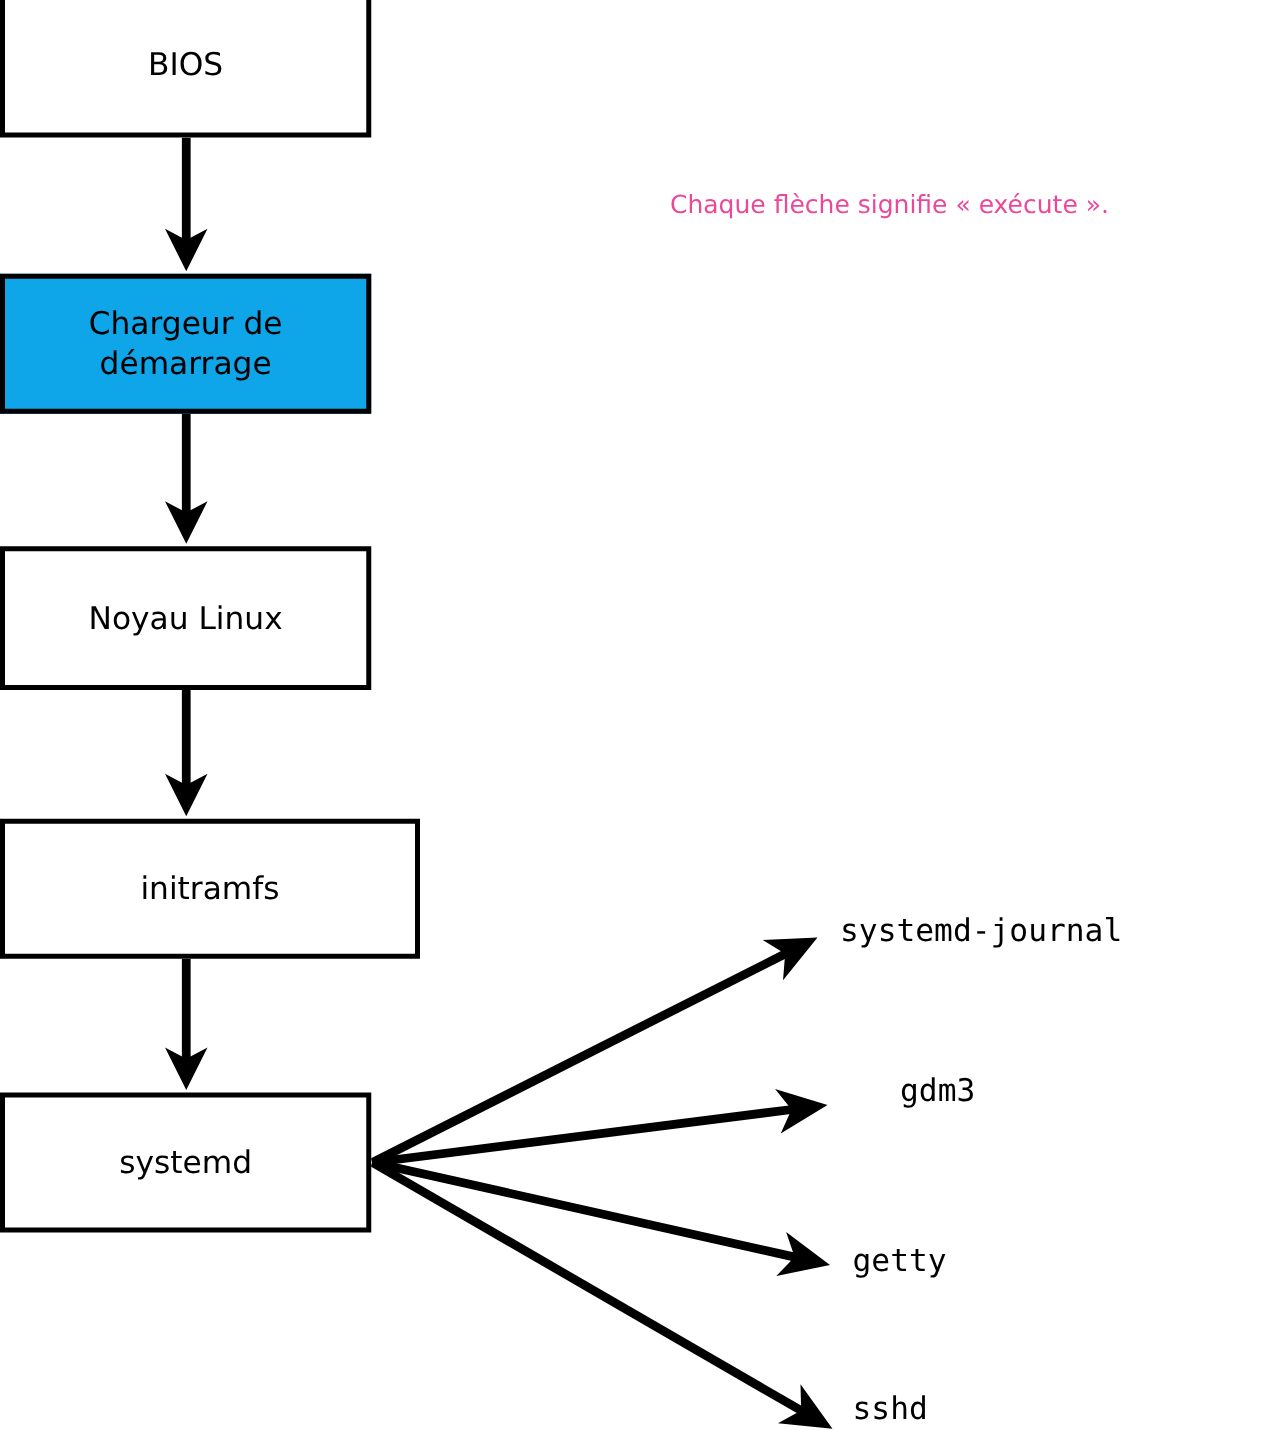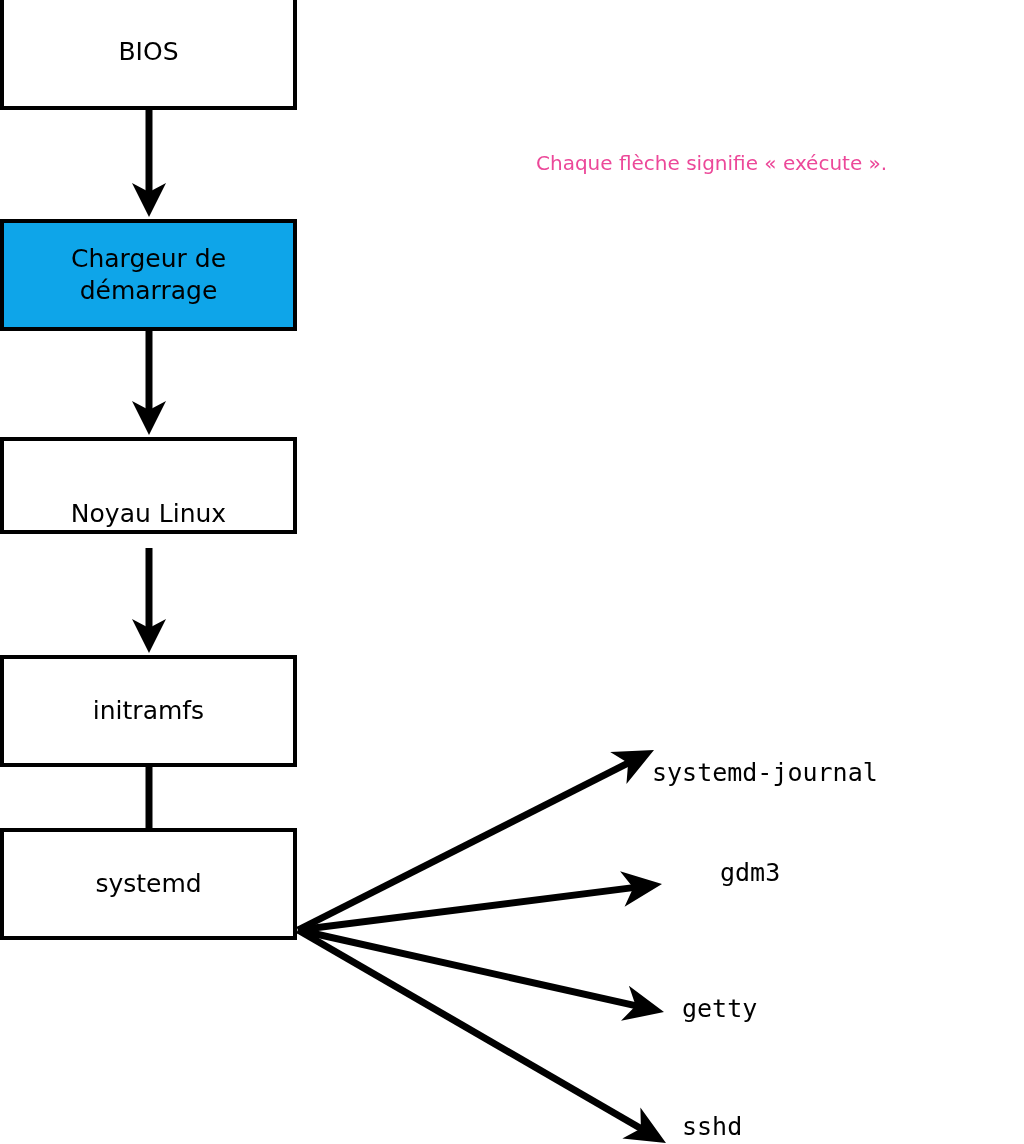--- a/index.html
+++ b/index.html
@@ -95,27 +95,27 @@
           <line x1="298" y1="930" x2="642.63" y2="1129.47" stroke="#000000" stroke-width="7"></line>
           <polygon points="666.00,1143.00 640.40,1107.38 640.90,1128.47 622.36,1138.54" fill="#000000"></polygon>
         </g>
       </g>
   </svg>
 
   <div id="node-layer">
       <div class="node-box" style="left: 0px; top: -6px; width: 297px; height: 116px; border-color: rgb(0, 0, 0); background: rgb(255, 255, 255);"><span>BIOS</span></div>
       <div class="node-box" style="left: 0px; top: 219px; width: 297px; height: 112px; border-color: rgb(0, 0, 0); background: #0ea5e9;"><span>Chargeur de
 démarrage</span></div>
-      <div class="node-box" style="left: 0px; top: 437px; width: 297px; height: 97px; border-color: rgb(0, 0, 0); background: rgb(255, 255, 255); align-items: flex-end;"><span>Noyau Linux</span></div>
-      <div class="node-box" style="left: 0px; top: 655px; width: 297px; height: 112px; border-color: rgb(0, 0, 0); background: rgb(255, 255, 255);"><span>initramfs</span></div>
-      <div class="node-box" style="left: 0px; top: 828px; width: 297px; height: 112px; border-color: rgb(0, 0, 0); background: rgb(255, 255, 255);"><span>systemd</span></div>
+      <div class="node-box" style="left: 0px; top: 437px; width: 297px; height: 115px; border-color: rgb(0, 0, 0); background: rgb(255, 255, 255);"><span>Noyau Linux</span></div>
+      <div class="node-box" style="left: 0px; top: 655px; width: 336px; height: 112px; border-color: rgb(0, 0, 0); background: rgb(255, 255, 255);"><span>initramfs</span></div>
+      <div class="node-box" style="left: 0px; top: 874px; width: 297px; height: 112px; border-color: rgb(0, 0, 0); background: rgb(255, 255, 255);"><span>systemd</span></div>
     </div>
 
   <div id="leaf-layer">
-      <div class="leaf-label" style="left: 652px; top: 732px; margin-top: 28px;">systemd-journal</div>
+      <div class="leaf-label" style="left: 672px; top: 732px;">systemd-journal</div>
       <div class="leaf-label" style="left: 680px; top: 860px; margin-left: 40px;">gdm3</div>
       <div class="leaf-label" style="left: 682px; top: 996px;">getty</div>
       <div class="leaf-label" style="left: 682px; top: 1114px;">sshd</div>
     </div>
 
   <div class="caption" id="caption-el" style="left: 536px; top: 153px;">Chaque flèche signifie « exécute ».</div>
 
 </div>
 
 </body></html>

